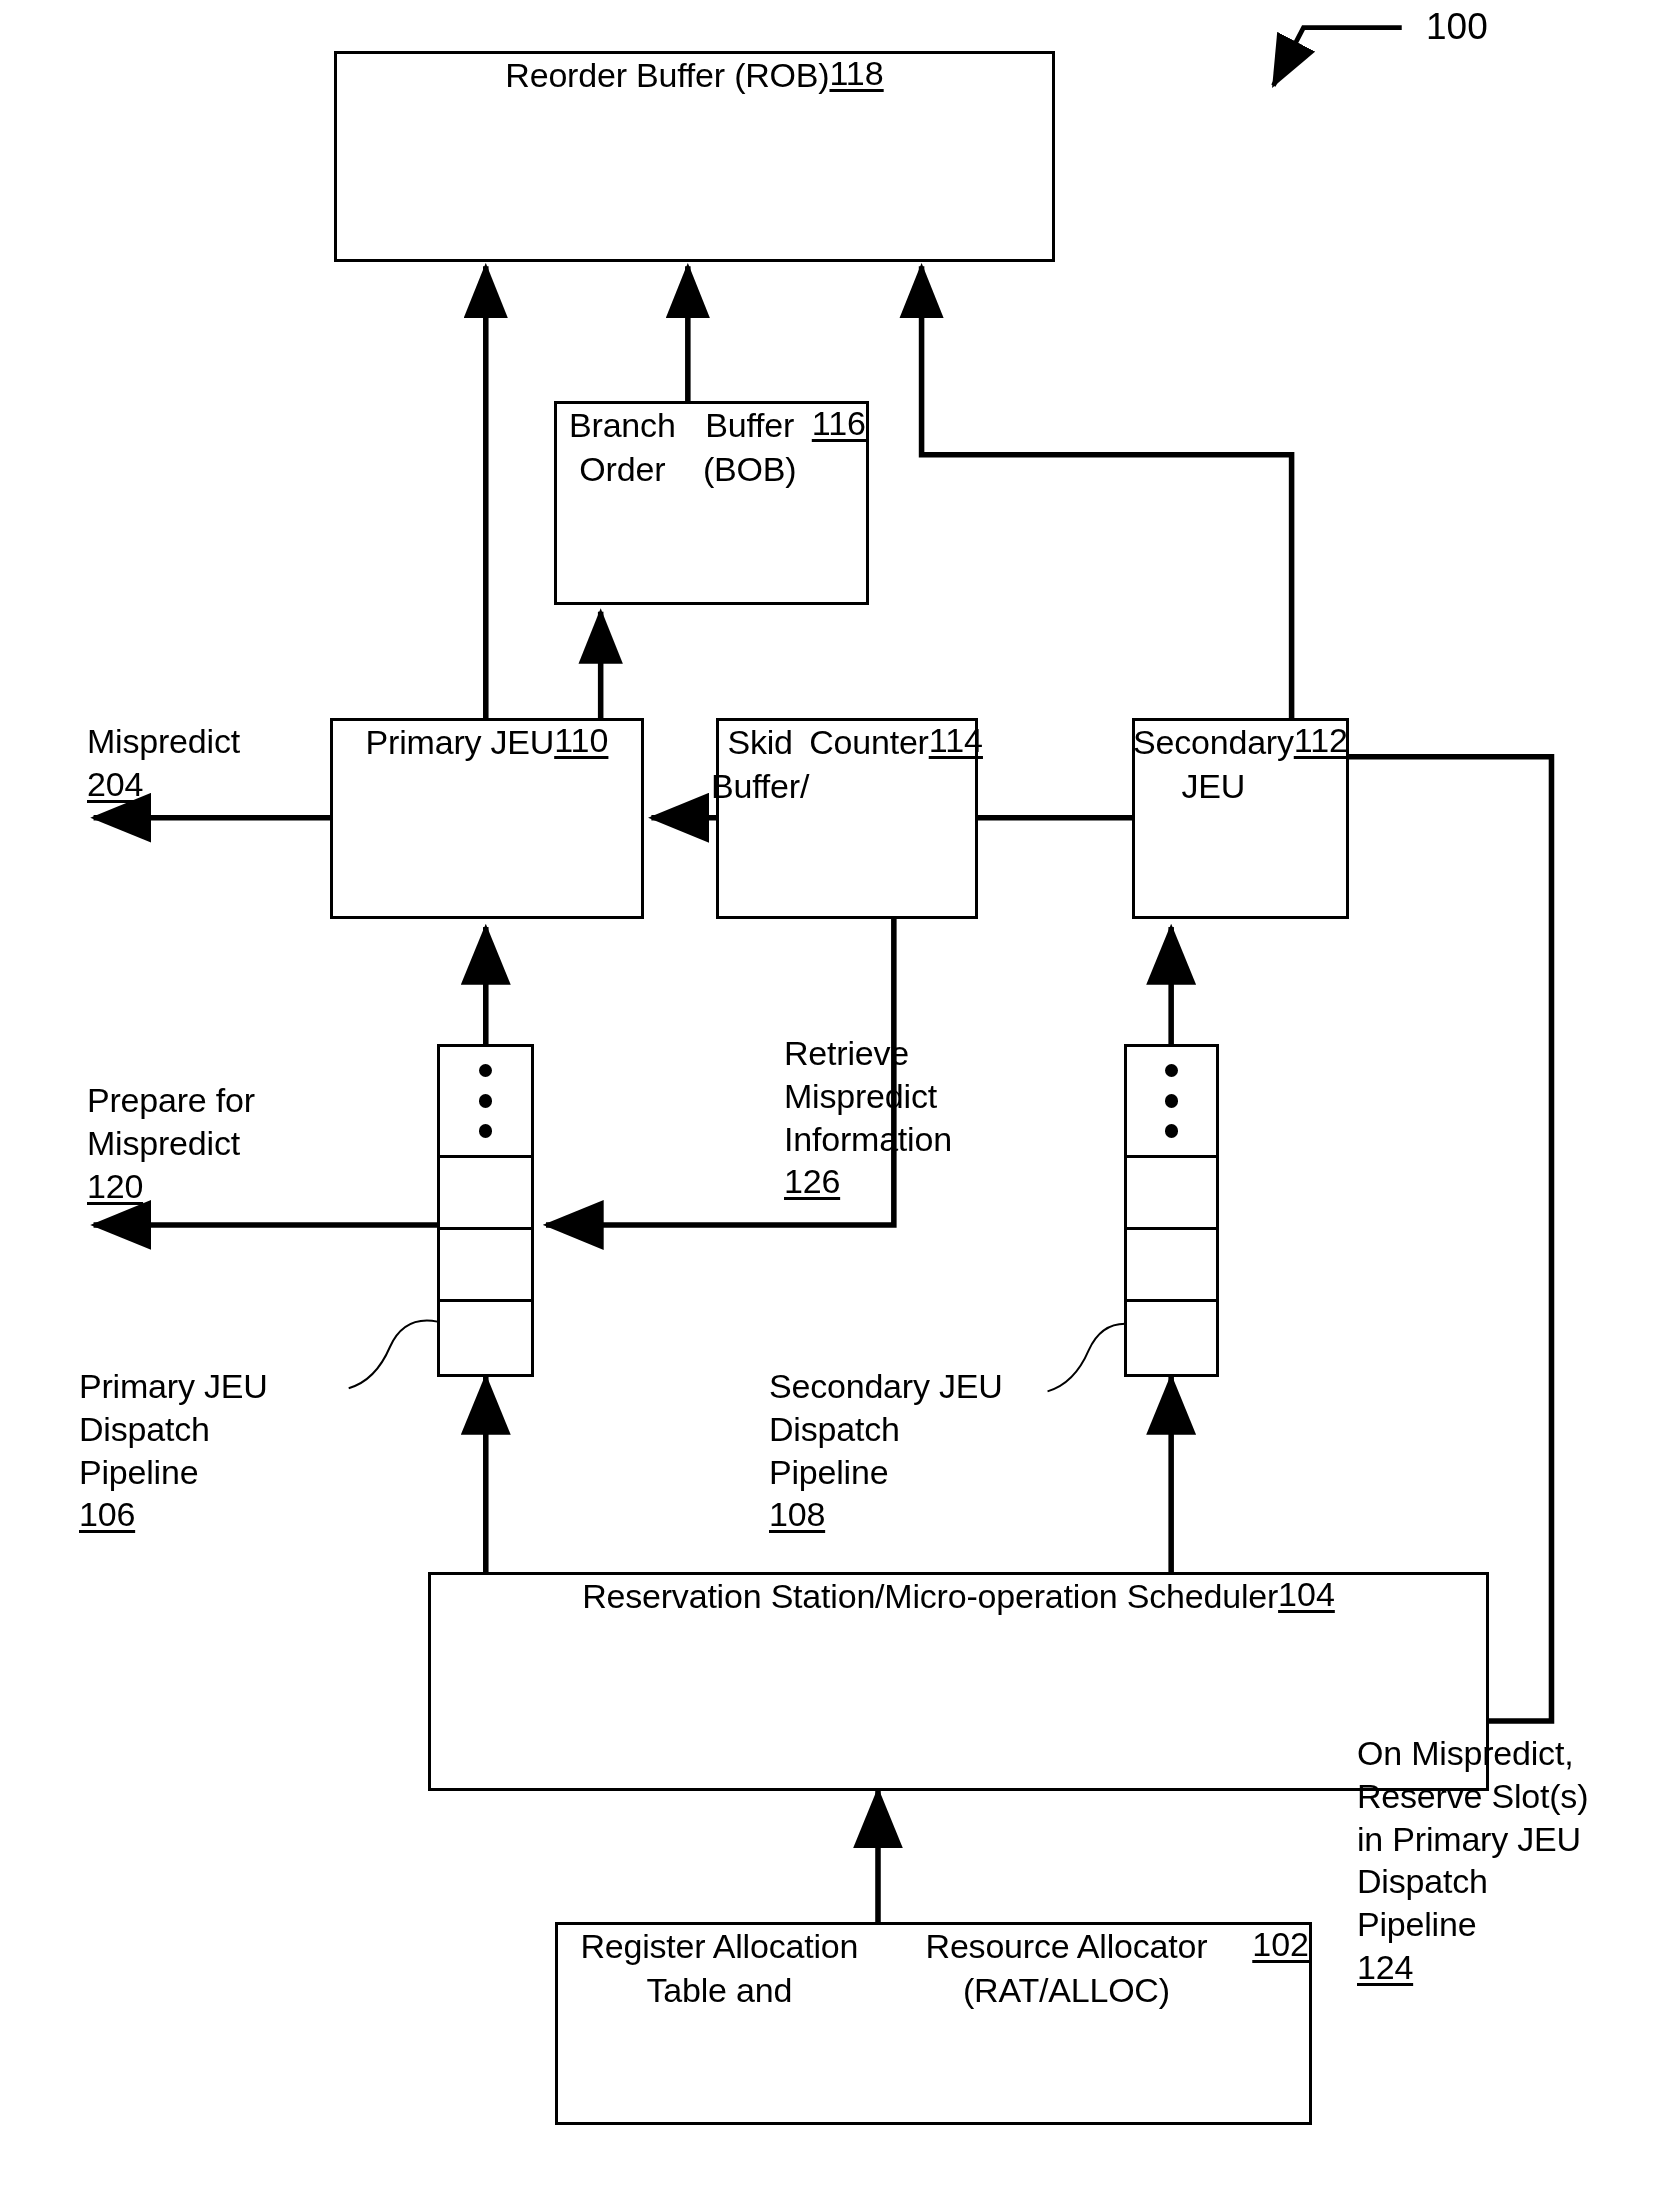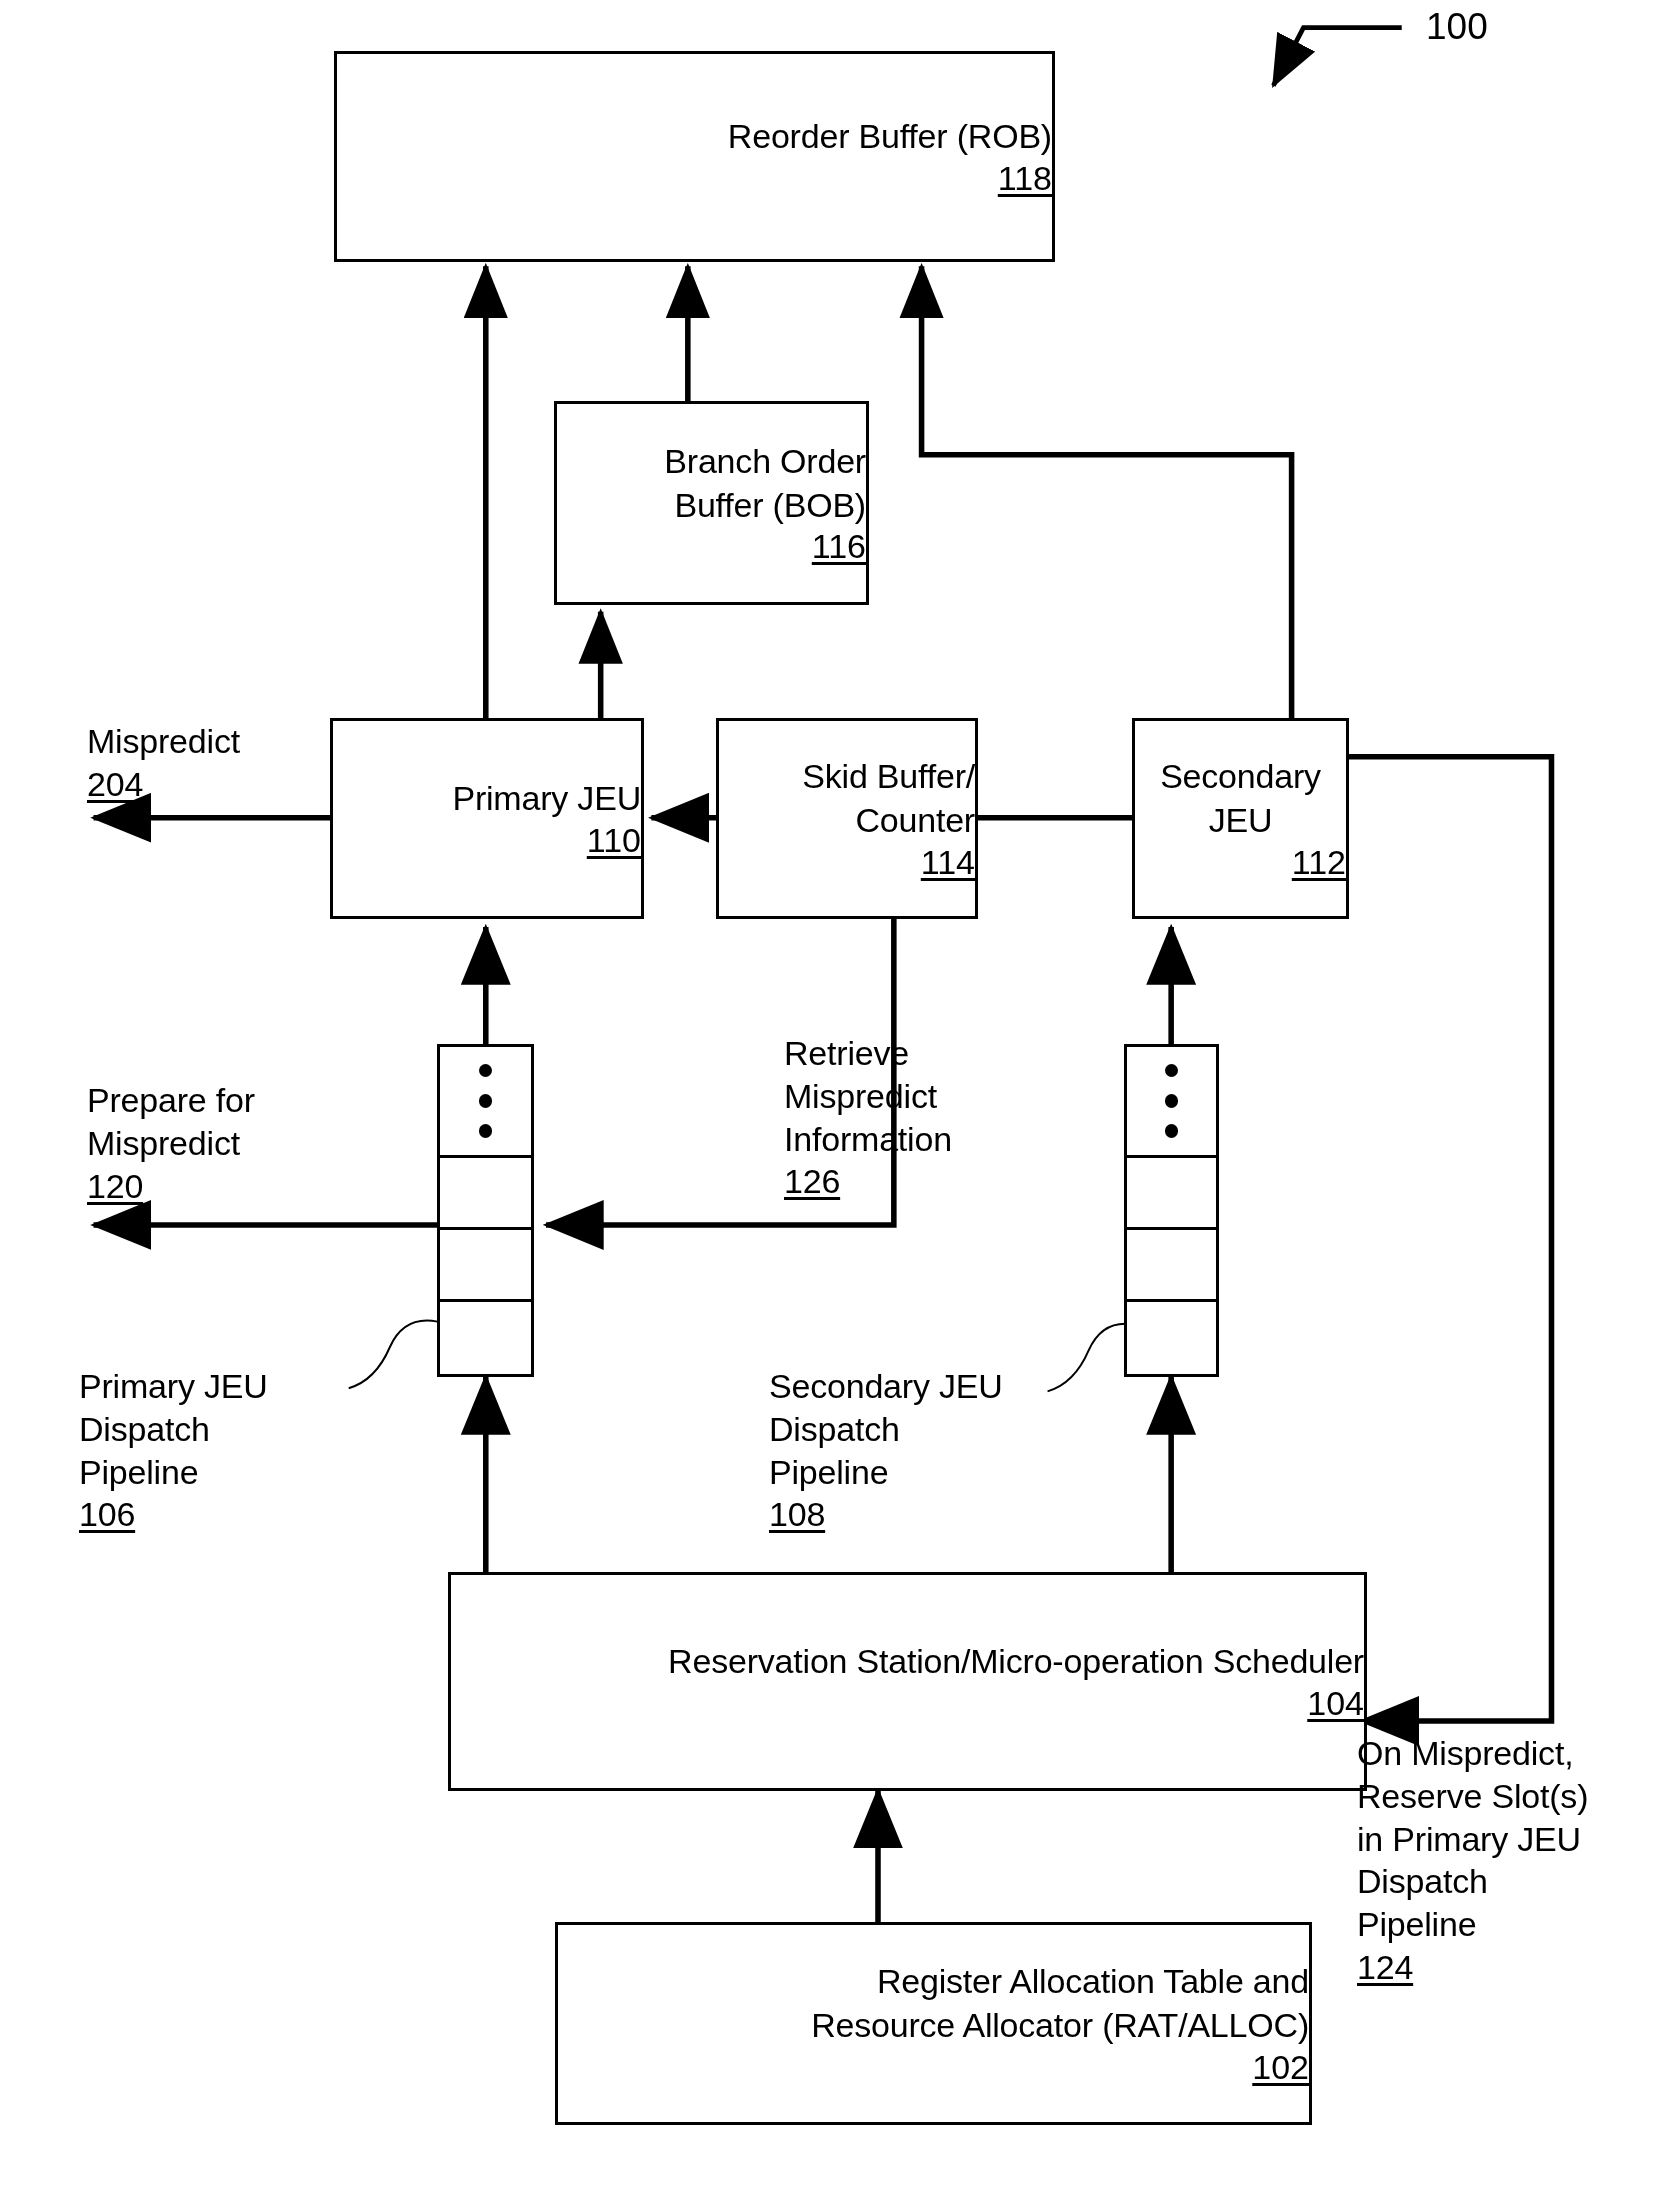--- a/index.html
+++ b/index.html
@@ -1,20 +1,20 @@
 <!DOCTYPE html>
 <html style="font-size:12.7px"><head>
 <meta charset="utf-8">
 <style>
   html,body{margin:0;padding:0;background:#ffffff;}
   body{width:1672px;height:2194px;font-family:"Liberation Sans",sans-serif;color:#000;}
   #diagram-root{position:relative;width:1672px;height:2194px;overflow:hidden;}
   svg#wires{position:absolute;left:0;top:0;width:1672px;height:2194px;}
   .box{position:absolute;border:3.2px solid #000;background:#fff;box-sizing:border-box;
-       display:flex;flex-direction:column;align-items:flex-end;justify-content:center;text-align:center;}
+       display:flex;flex-direction:row;align-items:flex-start;justify-content:center;text-align:center;}
   .box .ttl{font-size:34px;line-height:1.28;letter-spacing:-0.2px;}
   .num{font-size:34px;text-decoration:underline;text-underline-offset:4px;text-decoration-thickness:3.2px;}
   .flabel{position:absolute;text-align:left;font-size:34px;line-height:1.26;letter-spacing:-0.2px;}
   .flabel .num{display:block;}
   .pipe{position:absolute;border:3.2px solid #000;background:#fff;box-sizing:border-box;display:flex;flex-direction:column;}
   .pipe .cell{border-bottom:3.2px solid #000;box-sizing:border-box;position:relative;}
   .pipe .cell:last-child{border-bottom:none;}
   .dots{display:flex;flex-direction:column;align-items:center;justify-content:center;height:100%;gap:16.6px;}
   .dots i{display:block;width:13.5px;height:13.5px;border-radius:50%;background:#000;}
   .fignum{position:absolute;font-size:37px;}
@@ -122,21 +122,21 @@
           <i></i>
           <i></i>
           <i></i>
         </div>
     </div>
     <div class="cell" style="height:74px;"></div>
     <div class="cell" style="height:73px;"></div>
     <div class="cell" style="height:74px;"></div>
   </div>
 
-  <div class="box" style="left:448px;top:1572px;width:919px;height:219px;">
+  <div class="box" style="left:428px;top:1572px;width:1061px;height:219px;">
     <div class="ttl">Reservation Station/Micro-operation Scheduler</div>
     <div class="num">104</div>
   </div>
 
   <div class="box" style="left:555px;top:1922px;width:757px;height:203px;">
     <div class="ttl">Register Allocation Table and</div>
     <div class="ttl">Resource Allocator (RAT/ALLOC)</div>
     <div class="num">102</div>
   </div>
 

